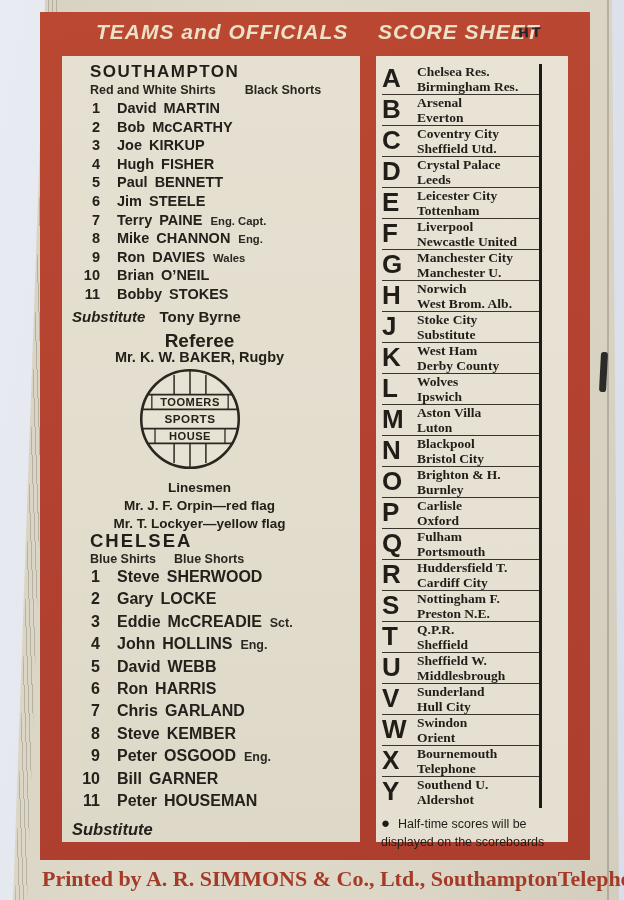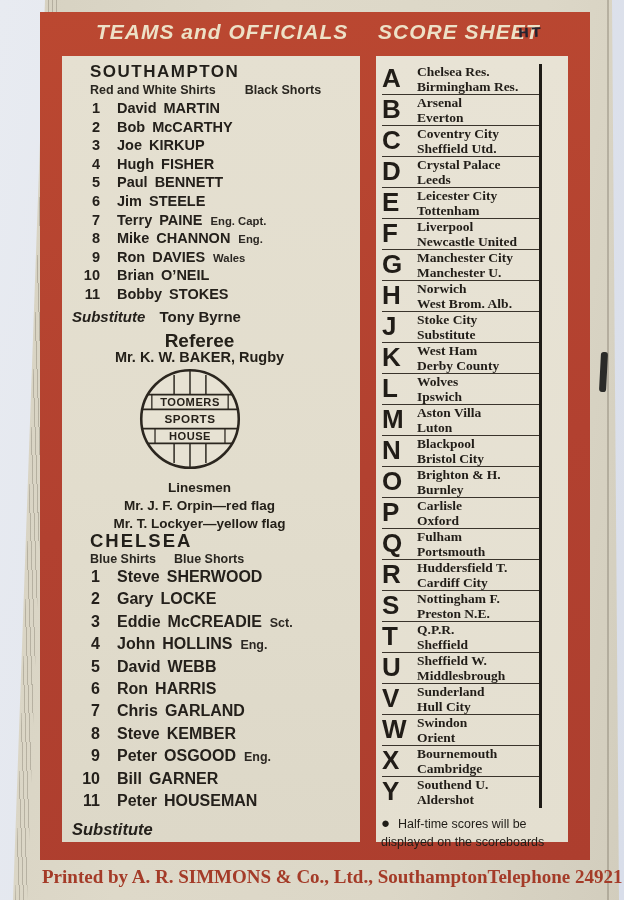--- a/index.html
+++ b/index.html
@@ -70,21 +70,21 @@
   .srow { height:31px; display:flex; border-bottom:1px solid #3a342c; }
   .srow:last-child { border-bottom:none; }
   .sletter { width:35px; flex:none; font-weight:700; font-size:26px; line-height:29px; color:#211d18; }
   .steams { padding-top:1px; font-family:"Liberation Serif",serif; font-weight:700; font-size:13.5px; line-height:14.5px; color:#211d18; white-space:nowrap; }
   .vline { position:absolute; left:163px; top:8px; width:3px; height:744px; background:#1e1b16; }
   .note { position:absolute; left:5px; top:758px; width:186px; font-weight:400; font-size:12.5px; line-height:18px; color:#1f1c17; }
   .note-bullet { font-size:15px; margin-right:8px; }
   
   .footer {
     position:absolute; left:42px; top:866px; width:546px; display:flex; justify-content:space-between;
-    font-family:"Liberation Serif",serif; font-weight:600; font-size:19px; color:#a43b28; white-space:nowrap;
+    font-family:"Liberation Serif",serif; font-weight:600; font-size:22px; color:#a43b28; white-space:nowrap;
   }
 </style>
 </head>
 <body>
 
 <div class="stage">
   <div class="paper"></div>
   <div class="edge-lines"></div>
   <div class="right-edge-line"></div>
   <div class="staple"></div>
@@ -437,21 +437,21 @@
           <div class="steams">
             <div>Swindon</div>
             <div>Orient</div>
           </div>
         </div>
 
         <div class="srow">
           <div class="sletter">X</div>
           <div class="steams">
             <div>Bournemouth</div>
-            <div>Cambridge</div>
+            <div>Telephone</div>
           </div>
         </div>
 
         <div class="srow">
           <div class="sletter">Y</div>
           <div class="steams">
             <div>Southend U.</div>
             <div>Aldershot</div>
           </div>
         </div>

